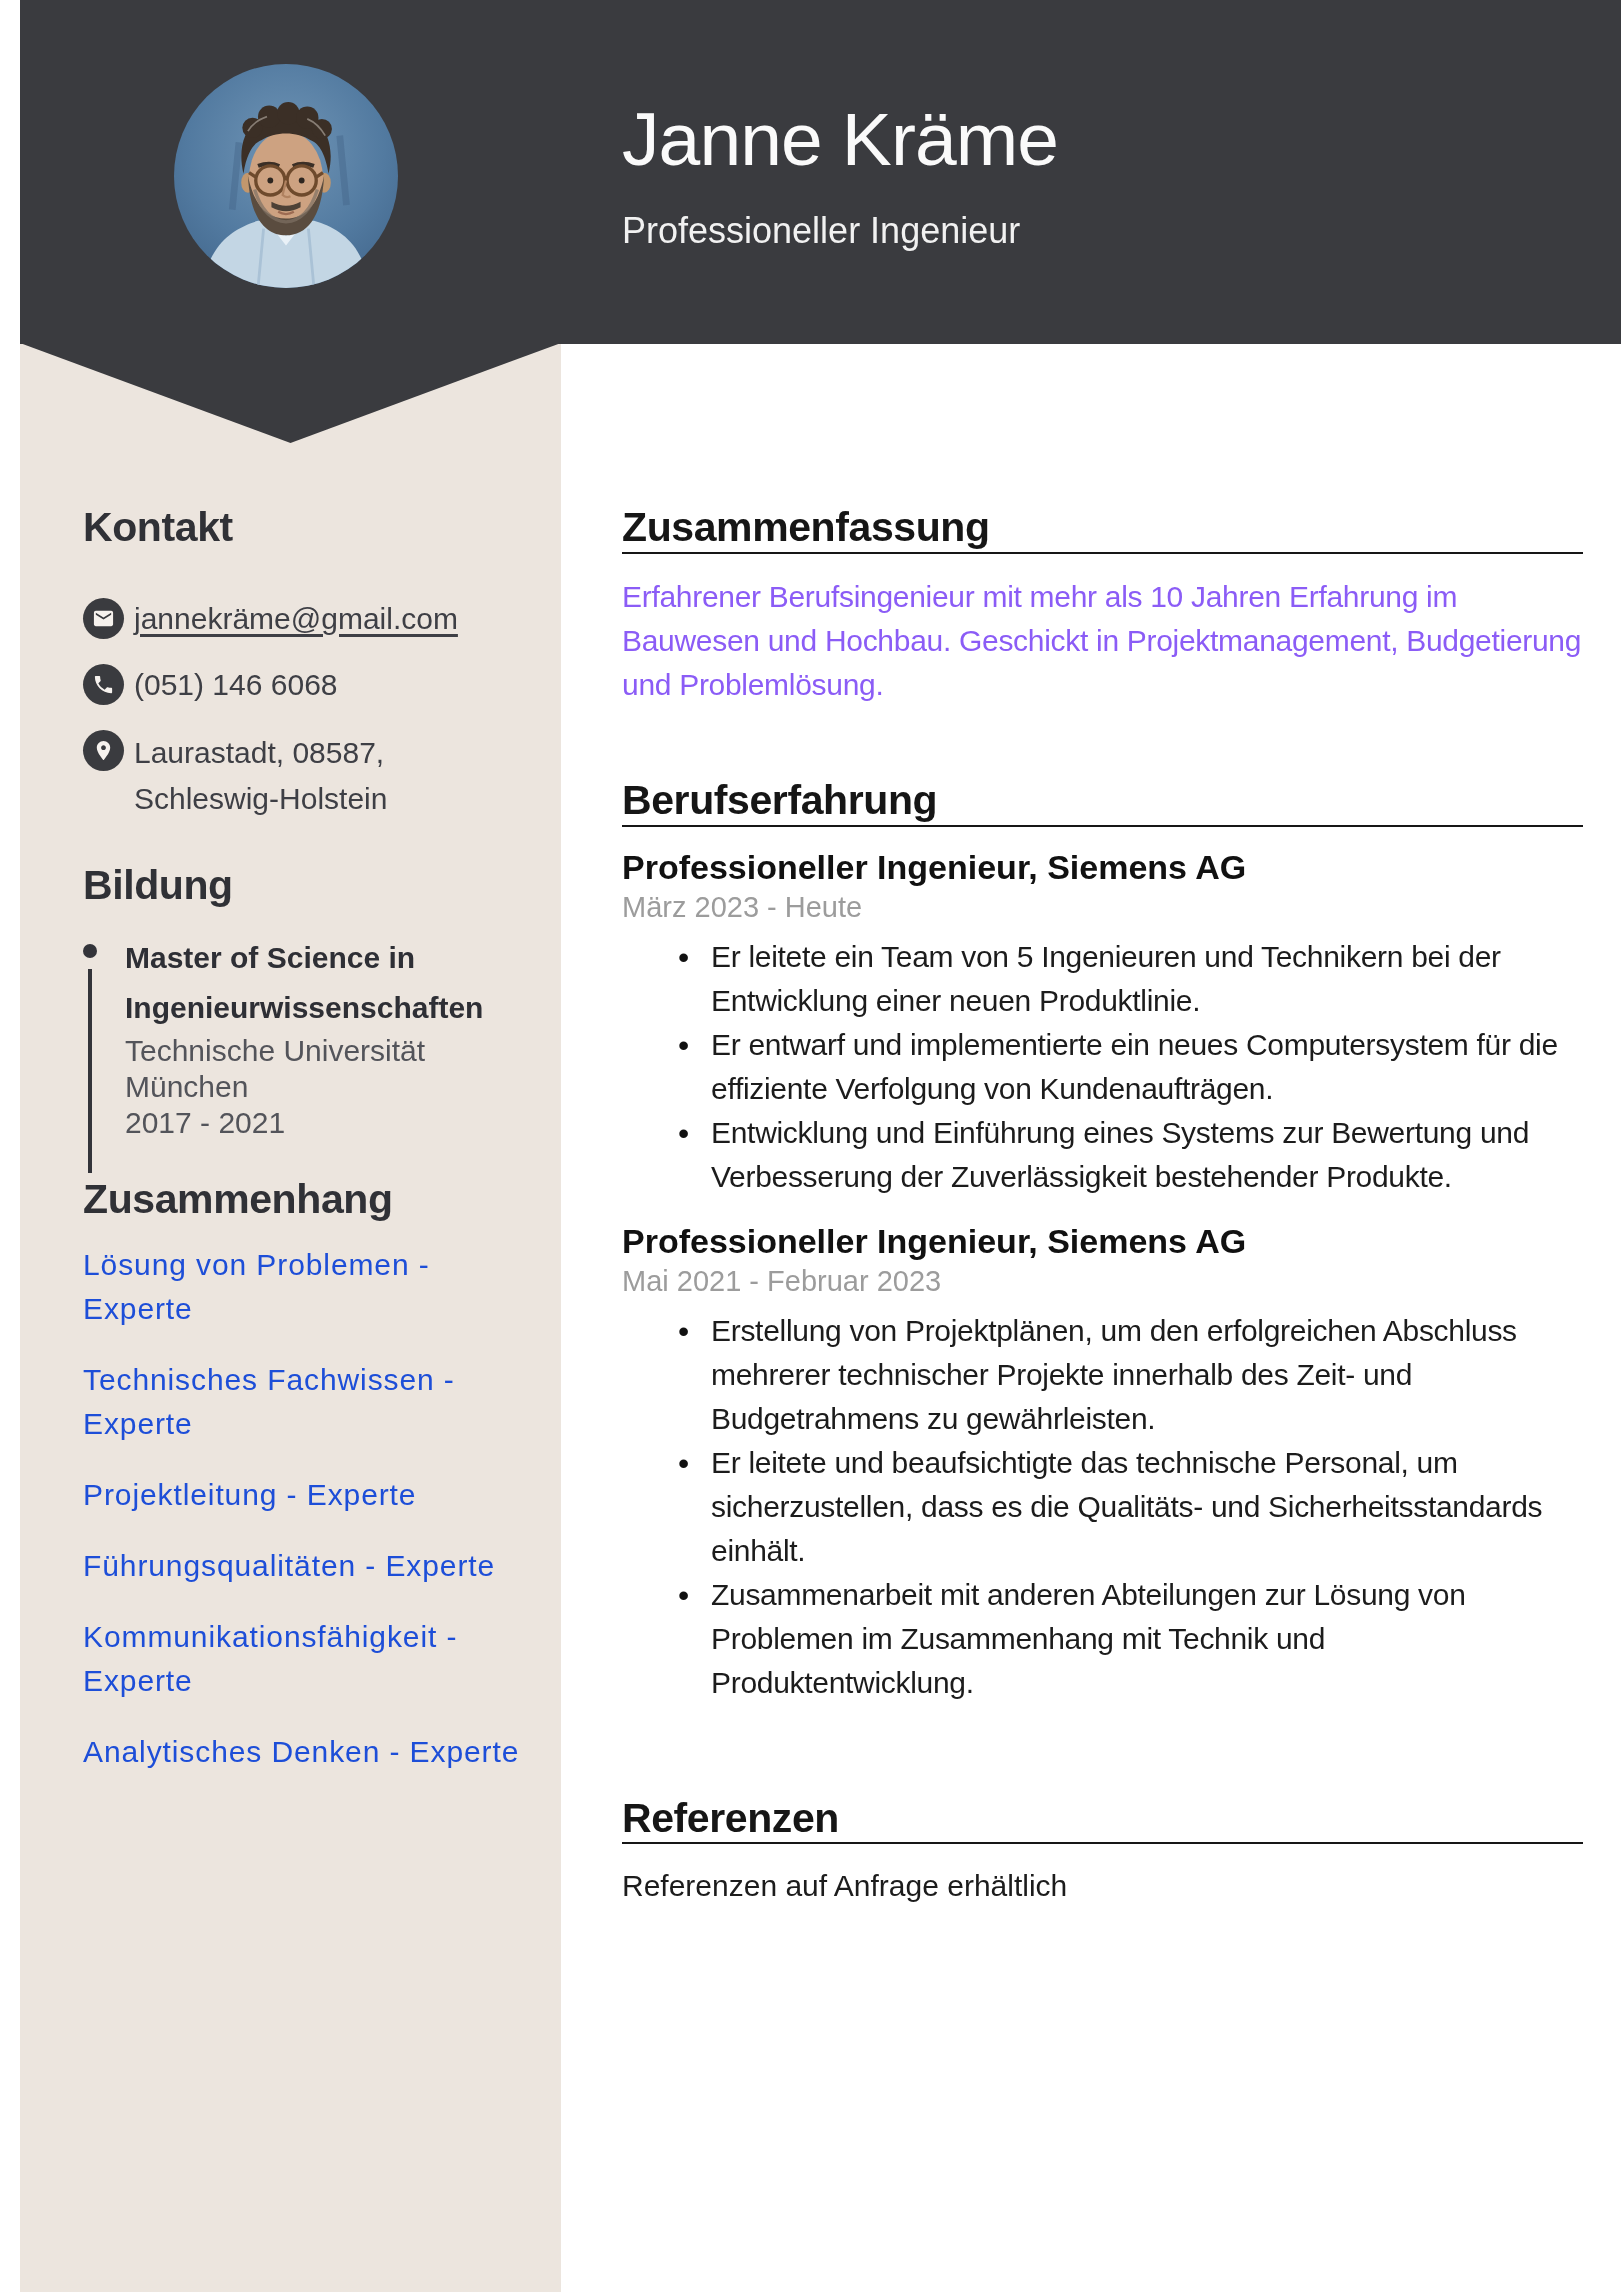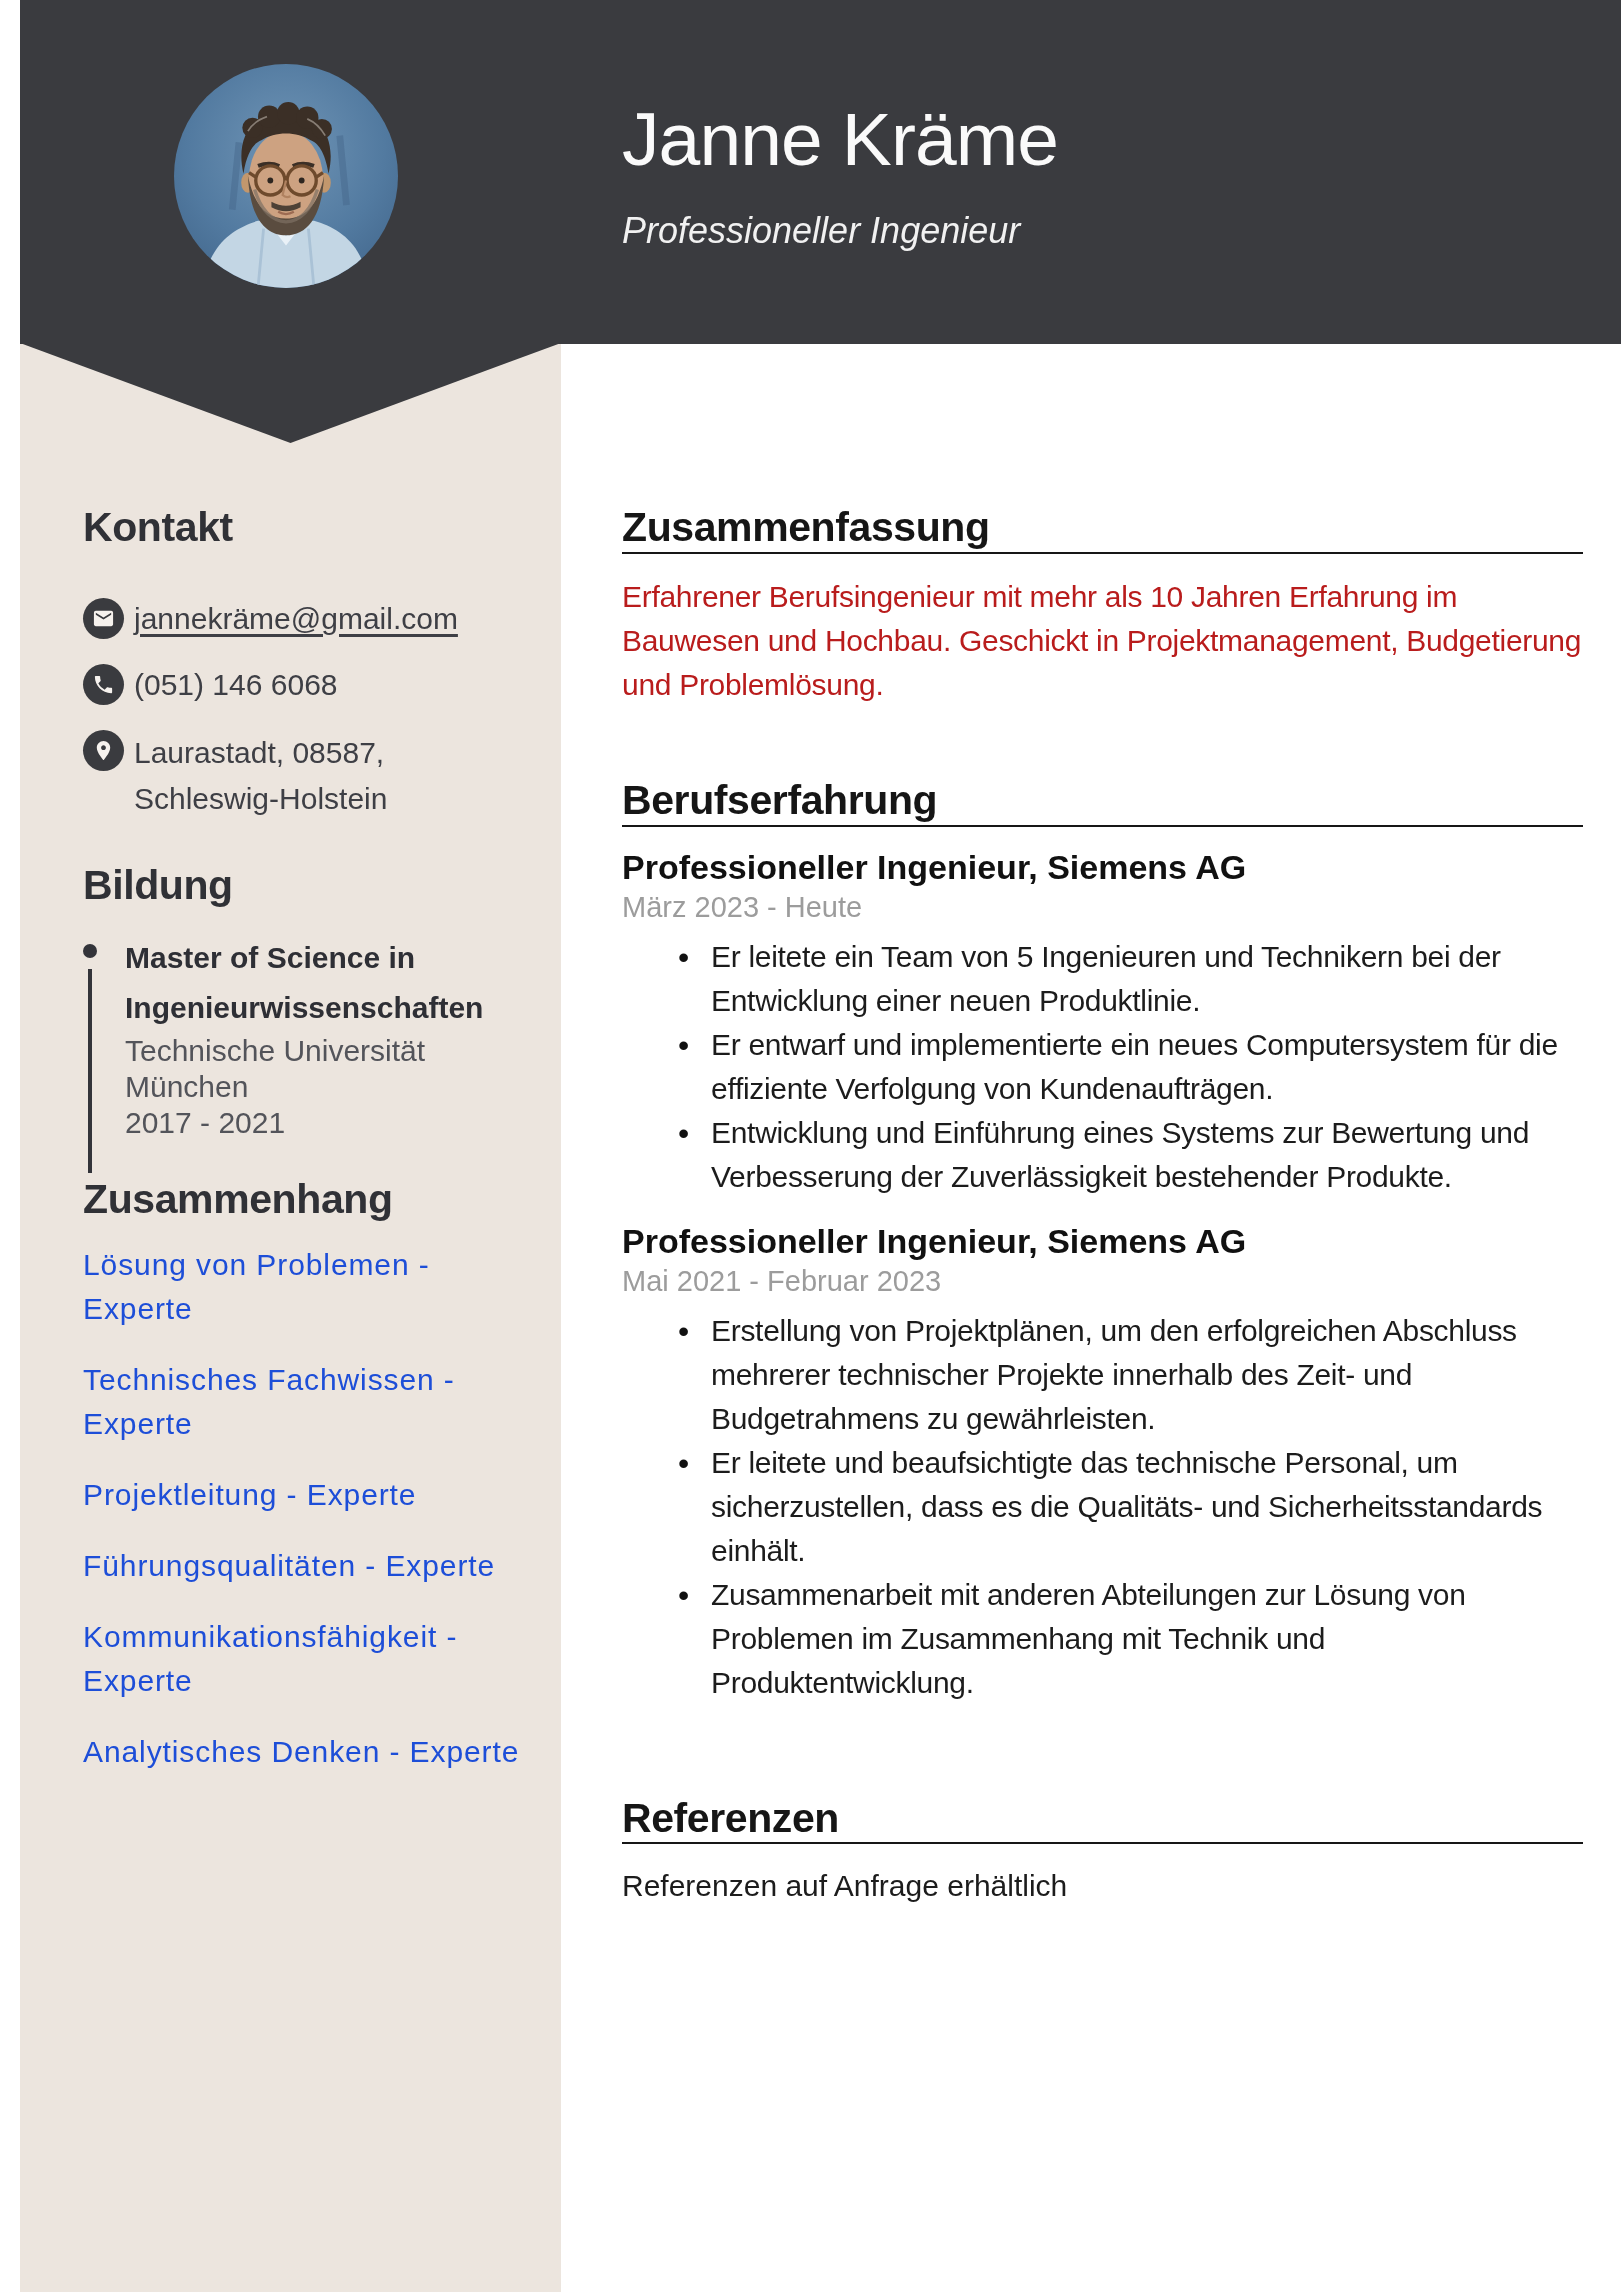--- a/index.html
+++ b/index.html
@@ -10,21 +10,21 @@
   .sidebar-bg{position:absolute;left:0;top:0;width:541px;height:2293px;background:#ECE5DE;z-index:1;}
   .header-band{position:absolute;left:0;top:0;width:1621px;height:344px;background:#3A3B3F;z-index:3;}
   .header-chevron{position:absolute;left:0;top:343px;width:541px;height:100px;background:#3A3B3F;
     clip-path:polygon(0 0,100% 0,50% 100%);z-index:3;}
 
   
   .photo-wrap{position:absolute;left:154px;top:64px;width:224px;height:224px;border-radius:50%;overflow:hidden;z-index:4;}
   .photo-wrap svg{display:block;width:100%;height:100%;}
   .header-text{position:absolute;left:602px;top:102px;z-index:4;}
   .name{font-size:75px;line-height:1;font-weight:400;color:#FAFAFA;letter-spacing:-0.9px;margin:0;}
-  .job-subtitle{margin-top:34px;font-size:36px;line-height:1.1;font-weight:400;color:#F1F1F1;font-style:italic;}
+  .job-subtitle{margin-top:34px;font-size:36px;line-height:1.1;font-weight:400;color:#F1F1F1;}
 
   
   .sidebar-content{position:absolute;left:0;top:507px;width:541px;padding:0 31px 0 63px;box-sizing:border-box;z-index:2;}
   .side-heading{font-size:41px;line-height:1;font-weight:700;color:#303136;margin:0;letter-spacing:-0.4px;}
   .contact-list{margin-top:50px;}
   .contact-row{display:flex;align-items:flex-start;gap:10px;margin-bottom:25px;}
   .icon-badge{flex:0 0 41px;width:41px;height:41px;border-radius:50%;background:#3A3B3F;display:flex;align-items:center;justify-content:center;}
   .icon-badge svg{width:23px;height:23px;fill:#F6F2EE;}
   .contact-text{font-size:30px;line-height:41px;color:#3E3F45;}
   .contact-text.multi{line-height:46px;}
@@ -38,21 +38,21 @@
   .edu-school,.edu-years{font-size:30px;line-height:36px;font-weight:400;color:#53545A;}
 
   .skills-block{margin-top:38px;}
   .skills-list{list-style:none;margin:23px 0 0 0;padding:0;}
   .skills-list li{font-size:30px;line-height:44px;letter-spacing:0.9px;color:#1d4ed8;margin:0 0 27px 0;}
 
   
   .main-col{position:absolute;left:602px;top:507px;width:961px;z-index:2;color:#1C1C1C;}
   .section-heading{font-size:41px;line-height:1;font-weight:700;color:#161616;margin:0;padding-bottom:3.6px;
     border-bottom:2.7px solid #161616;letter-spacing:-0.4px;}
-  .summary-text{margin:21.5px 0 0 0;font-size:30px;line-height:44px;letter-spacing:-0.3px;color:#b91c1c;}
+  .summary-text{margin:21.5px 0 0 0;font-size:30px;line-height:44px;letter-spacing:-0.3px;color:#8b5cf6;}
   .exp-heading{margin-top:73px;}
   .job{margin-top:19.7px;}
   .job + .job{margin-top:21.5px;}
   .job-title{font-size:34px;line-height:42px;font-weight:700;color:#111111;}
   .job-dates{margin-top:1.8px;font-size:29px;line-height:34px;color:#9C9C9C;}
   .bullets{list-style:none;margin:10.7px 0 0 0;padding:0;}
   .bullets li{position:relative;padding-left:89px;font-size:30px;line-height:44px;letter-spacing:-0.3px;color:#1C1C1C;}
   .bullets li::before{content:"\2022";position:absolute;left:56px;top:0;font-size:32px;line-height:44px;color:#111;}
   .ref-heading{margin-top:93px;}
   .ref-text{margin:19.7px 0 0 0;font-size:30px;line-height:44px;color:#1C1C1C;}

